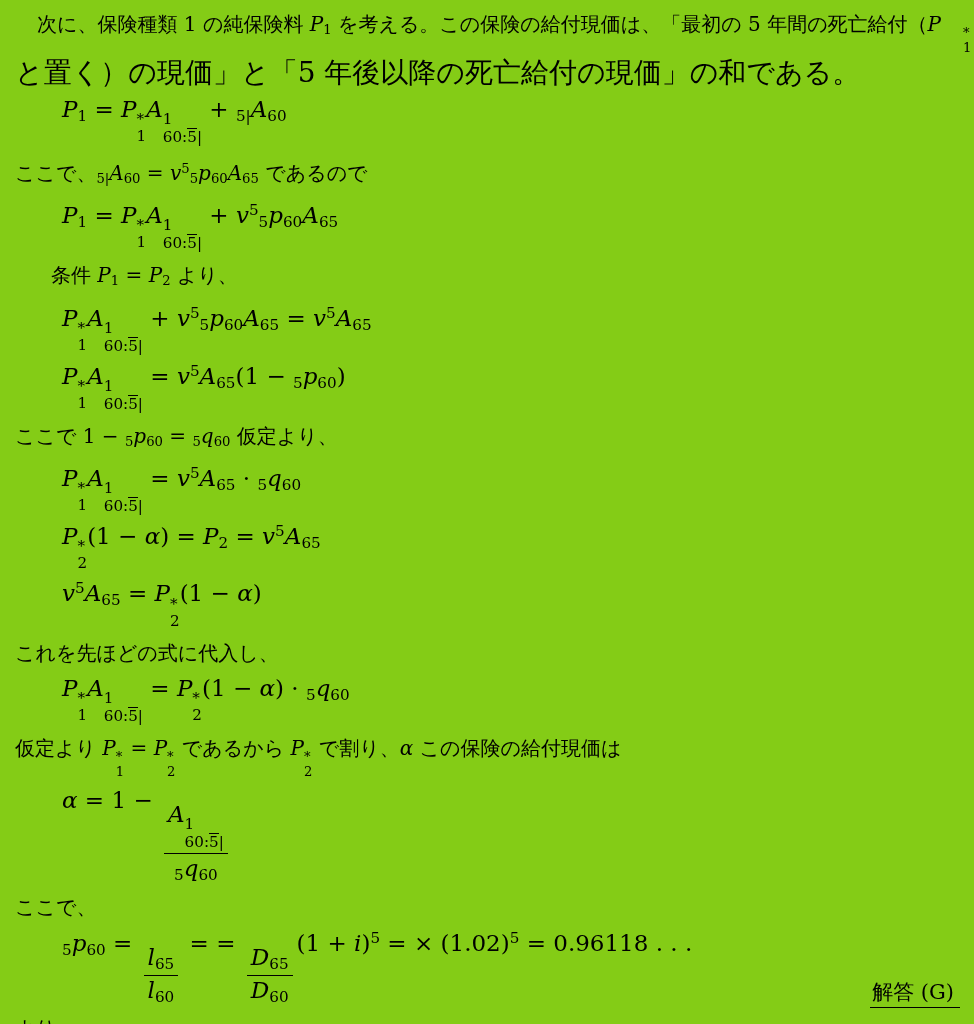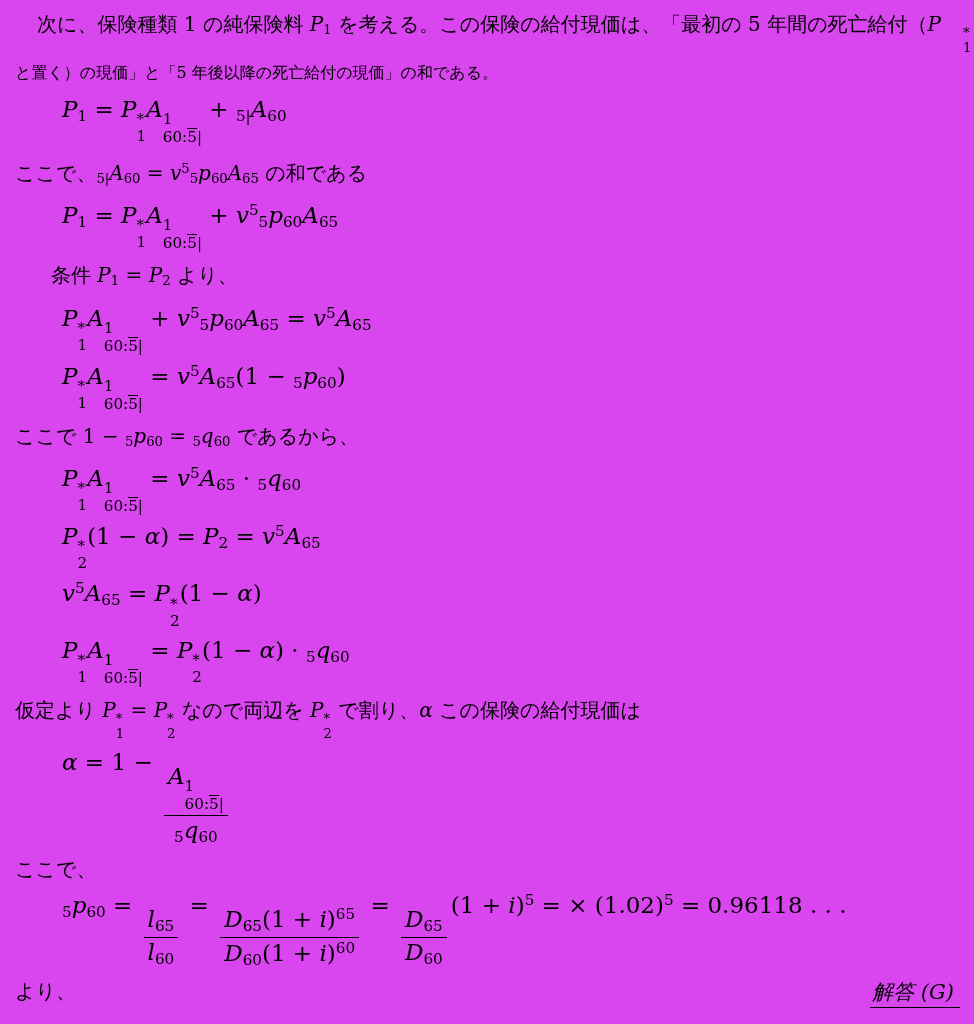--- a/index.html
+++ b/index.html
@@ -1,66 +1,66 @@
 <!DOCTYPE html>
 <html lang="ja"><head>
 <meta charset="utf-8">
 <style>
   html,body{margin:0;padding:0;background:#ffffff;}
   #page{
     width:974px;height:1024px;box-sizing:border-box;
-    background:#d946ef;color:#000000;
+    background:#84cc16;color:#000000;
     font-family:"DejaVu Serif","Liberation Serif",serif;
     padding:8px 12px 6px 15px;
     overflow:hidden;position:relative;
   }
   .ln{white-space:nowrap;}
   .ln.p1{font-size:20px;line-height:33px;text-indent:22px;}
-  .ln.p {font-size:16px;line-height:33px;}
+  .ln.p {font-size:28px;line-height:33px;}
   .ln.t {font-size:20px;line-height:30px;margin:4px 0;}
   .ln.t2{font-size:20px;line-height:30px;margin:0 0 4px 36px;}
   .ln.math{font-size:23px;line-height:1.12;margin:8px 0 8px 47px;}
   
   .m-jp{font-style:normal;}
   .m-rm{font-style:normal;}
   .m-it{font-style:italic;}
   .m-sb{font-size:0.66em;vertical-align:-0.24em;}
   .m-sp{font-size:0.66em;vertical-align:0.52em;}
   .m-ss{display:inline-flex;flex-direction:column;align-items:flex-start;
         font-size:0.66em;line-height:1.12;vertical-align:-0.48em;}
   .m-ss .ss-t{display:block;min-height:1em;}
   .m-ss .ss-b{display:block;min-height:1em;}
   .m-ang .ang-bar{display:inline-block;border-top:1.2px solid currentColor;
         padding-top:1px;line-height:1.05;}
   .m-frac{display:inline-flex;flex-direction:column;align-items:center;
         vertical-align:-0.62em;margin:0 4px;text-align:center;}
   .m-frac .fr-n{display:block;padding:0 4px 2px;border-bottom:1.3px solid currentColor;}
   .m-frac .fr-d{display:block;padding:2px 4px 0;}
   
-  #answer-row{position:absolute;right:14px;bottom:18px;font-size:21px;font-style:italic;}
+  #answer-row{position:absolute;right:14px;bottom:18px;font-size:21px;}
   #answer-row .ans{border-bottom:1.6px solid #000;padding:0 6px 3px 2px;}
 </style>
 </head>
 <body>
 
 <div id="page">
   <main id="doc">
       <div class="ln p1"><span class="m-jp">次に、保険種類 1 の純保険料 </span><span class="m-it">P</span><span class="m-sb">1</span><span class="m-jp"> を考える。この保険の給付現価は、「最初の 5 年間の死亡給付（</span><span class="m-it">P</span><span class="m-ss">
           <span class="ss-t"><span class="m-rm">*</span></span>
           <span class="ss-b"><span class="m-rm">1</span></span>
         </span></div>
       <div class="ln p"><span class="m-jp">と置く）の現価」と「5 年後以降の死亡給付の現価」の和である。</span></div>
       <div class="ln math"><span class="m-it">P</span><span class="m-sb">1</span><span class="m-rm"> = </span><span class="m-it">P</span><span class="m-ss">
           <span class="ss-t"><span class="m-rm">*</span></span>
           <span class="ss-b"><span class="m-rm">1</span></span>
         </span><span class="m-it">A</span><span class="m-ss">
           <span class="ss-t"><span class="m-rm">1</span></span>
           <span class="ss-b"><span class="m-rm">60:</span><span class="m-ang"><span class="ang-bar">5</span>|</span></span>
         </span><span class="m-rm"> + </span><span class="m-sb">5|</span><span class="m-it">A</span><span class="m-sb">60</span></div>
-      <div class="ln t"><span class="m-jp">ここで、</span><span class="m-sb">5|</span><span class="m-it">A</span><span class="m-sb">60</span><span class="m-rm"> = </span><span class="m-it">v</span><span class="m-sp">5</span><span class="m-sb">5</span><span class="m-it">p</span><span class="m-sb">60</span><span class="m-it">A</span><span class="m-sb">65</span><span class="m-jp"> の和である</span></div>
+      <div class="ln t"><span class="m-jp">ここで、</span><span class="m-sb">5|</span><span class="m-it">A</span><span class="m-sb">60</span><span class="m-rm"> = </span><span class="m-it">v</span><span class="m-sp">5</span><span class="m-sb">5</span><span class="m-it">p</span><span class="m-sb">60</span><span class="m-it">A</span><span class="m-sb">65</span><span class="m-jp"> であるので</span></div>
       <div class="ln math"><span class="m-it">P</span><span class="m-sb">1</span><span class="m-rm"> = </span><span class="m-it">P</span><span class="m-ss">
           <span class="ss-t"><span class="m-rm">*</span></span>
           <span class="ss-b"><span class="m-rm">1</span></span>
         </span><span class="m-it">A</span><span class="m-ss">
           <span class="ss-t"><span class="m-rm">1</span></span>
           <span class="ss-b"><span class="m-rm">60:</span><span class="m-ang"><span class="ang-bar">5</span>|</span></span>
         </span><span class="m-rm"> + </span><span class="m-it">v</span><span class="m-sp">5</span><span class="m-sb">5</span><span class="m-it">p</span><span class="m-sb">60</span><span class="m-it">A</span><span class="m-sb">65</span></div>
       <div class="ln t2"><span class="m-jp">条件 </span><span class="m-it">P</span><span class="m-sb">1</span><span class="m-rm"> = </span><span class="m-it">P</span><span class="m-sb">2</span><span class="m-jp"> より、</span></div>
       <div class="ln math"><span class="m-it">P</span><span class="m-ss">
           <span class="ss-t"><span class="m-rm">*</span></span>
@@ -69,71 +69,69 @@
           <span class="ss-t"><span class="m-rm">1</span></span>
           <span class="ss-b"><span class="m-rm">60:</span><span class="m-ang"><span class="ang-bar">5</span>|</span></span>
         </span><span class="m-rm"> + </span><span class="m-it">v</span><span class="m-sp">5</span><span class="m-sb">5</span><span class="m-it">p</span><span class="m-sb">60</span><span class="m-it">A</span><span class="m-sb">65</span><span class="m-rm"> = </span><span class="m-it">v</span><span class="m-sp">5</span><span class="m-it">A</span><span class="m-sb">65</span></div>
       <div class="ln math"><span class="m-it">P</span><span class="m-ss">
           <span class="ss-t"><span class="m-rm">*</span></span>
           <span class="ss-b"><span class="m-rm">1</span></span>
         </span><span class="m-it">A</span><span class="m-ss">
           <span class="ss-t"><span class="m-rm">1</span></span>
           <span class="ss-b"><span class="m-rm">60:</span><span class="m-ang"><span class="ang-bar">5</span>|</span></span>
         </span><span class="m-rm"> = </span><span class="m-it">v</span><span class="m-sp">5</span><span class="m-it">A</span><span class="m-sb">65</span><span class="m-rm">(1 − </span><span class="m-sb">5</span><span class="m-it">p</span><span class="m-sb">60</span><span class="m-rm">)</span></div>
-      <div class="ln t"><span class="m-jp">ここで </span><span class="m-rm">1 − </span><span class="m-sb">5</span><span class="m-it">p</span><span class="m-sb">60</span><span class="m-rm"> = </span><span class="m-sb">5</span><span class="m-it">q</span><span class="m-sb">60</span><span class="m-jp"> であるから、</span></div>
+      <div class="ln t"><span class="m-jp">ここで </span><span class="m-rm">1 − </span><span class="m-sb">5</span><span class="m-it">p</span><span class="m-sb">60</span><span class="m-rm"> = </span><span class="m-sb">5</span><span class="m-it">q</span><span class="m-sb">60</span><span class="m-jp"> 仮定より、</span></div>
       <div class="ln math"><span class="m-it">P</span><span class="m-ss">
           <span class="ss-t"><span class="m-rm">*</span></span>
           <span class="ss-b"><span class="m-rm">1</span></span>
         </span><span class="m-it">A</span><span class="m-ss">
           <span class="ss-t"><span class="m-rm">1</span></span>
           <span class="ss-b"><span class="m-rm">60:</span><span class="m-ang"><span class="ang-bar">5</span>|</span></span>
         </span><span class="m-rm"> = </span><span class="m-it">v</span><span class="m-sp">5</span><span class="m-it">A</span><span class="m-sb">65</span><span class="m-rm"> · </span><span class="m-sb">5</span><span class="m-it">q</span><span class="m-sb">60</span></div>
       <div class="ln math"><span class="m-it">P</span><span class="m-ss">
           <span class="ss-t"><span class="m-rm">*</span></span>
           <span class="ss-b"><span class="m-rm">2</span></span>
         </span><span class="m-rm">(1 − </span><span class="m-it">α</span><span class="m-rm">) = </span><span class="m-it">P</span><span class="m-sb">2</span><span class="m-rm"> = </span><span class="m-it">v</span><span class="m-sp">5</span><span class="m-it">A</span><span class="m-sb">65</span></div>
       <div class="ln math"><span class="m-it">v</span><span class="m-sp">5</span><span class="m-it">A</span><span class="m-sb">65</span><span class="m-rm"> = </span><span class="m-it">P</span><span class="m-ss">
           <span class="ss-t"><span class="m-rm">*</span></span>
           <span class="ss-b"><span class="m-rm">2</span></span>
         </span><span class="m-rm">(1 − </span><span class="m-it">α</span><span class="m-rm">)</span></div>
+      <div class="ln t"><span class="m-jp">これを先ほどの式に代入し、</span></div>
       <div class="ln math"><span class="m-it">P</span><span class="m-ss">
           <span class="ss-t"><span class="m-rm">*</span></span>
           <span class="ss-b"><span class="m-rm">1</span></span>
         </span><span class="m-it">A</span><span class="m-ss">
           <span class="ss-t"><span class="m-rm">1</span></span>
           <span class="ss-b"><span class="m-rm">60:</span><span class="m-ang"><span class="ang-bar">5</span>|</span></span>
         </span><span class="m-rm"> = </span><span class="m-it">P</span><span class="m-ss">
           <span class="ss-t"><span class="m-rm">*</span></span>
           <span class="ss-b"><span class="m-rm">2</span></span>
         </span><span class="m-rm">(1 − </span><span class="m-it">α</span><span class="m-rm">) · </span><span class="m-sb">5</span><span class="m-it">q</span><span class="m-sb">60</span></div>
       <div class="ln t"><span class="m-jp">仮定より </span><span class="m-it">P</span><span class="m-ss">
           <span class="ss-t"><span class="m-rm">*</span></span>
           <span class="ss-b"><span class="m-rm">1</span></span>
         </span><span class="m-rm"> = </span><span class="m-it">P</span><span class="m-ss">
           <span class="ss-t"><span class="m-rm">*</span></span>
           <span class="ss-b"><span class="m-rm">2</span></span>
-        </span><span class="m-jp"> なので両辺を </span><span class="m-it">P</span><span class="m-ss">
+        </span><span class="m-jp"> であるから </span><span class="m-it">P</span><span class="m-ss">
           <span class="ss-t"><span class="m-rm">*</span></span>
           <span class="ss-b"><span class="m-rm">2</span></span>
         </span><span class="m-jp"> で割り、</span><span class="m-it">α</span><span class="m-jp"> この保険の給付現価は</span></div>
       <div class="ln math"><span class="m-it">α</span><span class="m-rm"> = 1 − </span><span class="m-frac">
           <span class="fr-n"><span class="m-it">A</span><span class="m-ss">
               <span class="ss-t"><span class="m-rm">1</span></span>
               <span class="ss-b"><span class="m-rm">60:</span><span class="m-ang"><span class="ang-bar">5</span>|</span></span>
             </span></span>
           <span class="fr-d"><span class="m-sb">5</span><span class="m-it">q</span><span class="m-sb">60</span></span>
         </span></div>
       <div class="ln t"><span class="m-jp">ここで、</span></div>
       <div class="ln math"><span class="m-sb">5</span><span class="m-it">p</span><span class="m-sb">60</span><span class="m-rm"> = </span><span class="m-frac">
           <span class="fr-n"><span class="m-it">l</span><span class="m-sb">65</span></span>
           <span class="fr-d"><span class="m-it">l</span><span class="m-sb">60</span></span>
-        </span><span class="m-rm"> = </span><span class="m-frac">
-          <span class="fr-n"><span class="m-it">D</span><span class="m-sb">65</span><span class="m-rm">(1 + </span><span class="m-it">i</span><span class="m-rm">)</span><span class="m-sp">65</span></span>
-          <span class="fr-d"><span class="m-it">D</span><span class="m-sb">60</span><span class="m-rm">(1 + </span><span class="m-it">i</span><span class="m-rm">)</span><span class="m-sp">60</span></span>
-        </span><span class="m-rm"> = </span><span class="m-frac">
+        </span><span class="m-rm"> = </span><span class="m-rm"> = </span><span class="m-frac">
           <span class="fr-n"><span class="m-it">D</span><span class="m-sb">65</span></span>
           <span class="fr-d"><span class="m-it">D</span><span class="m-sb">60</span></span>
         </span><span class="m-rm">(1 + </span><span class="m-it">i</span><span class="m-rm">)</span><span class="m-sp">5</span><span class="m-rm"> = </span><span class="m-rm"> × (1.02)</span><span class="m-sp">5</span><span class="m-rm"> = 0.96118 . . .</span></div>
       <div class="ln t"><span class="m-jp">より、</span></div>
     </main>
   <div id="answer-row">
     <span class="ans">解答 (G)</span>
   </div>
 </div>
 

